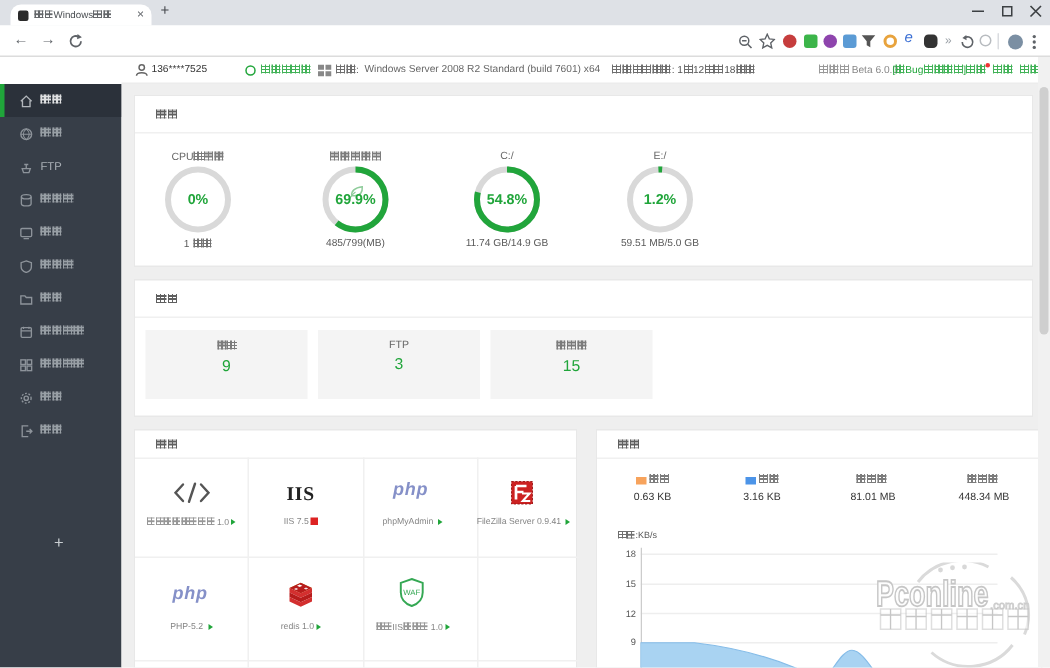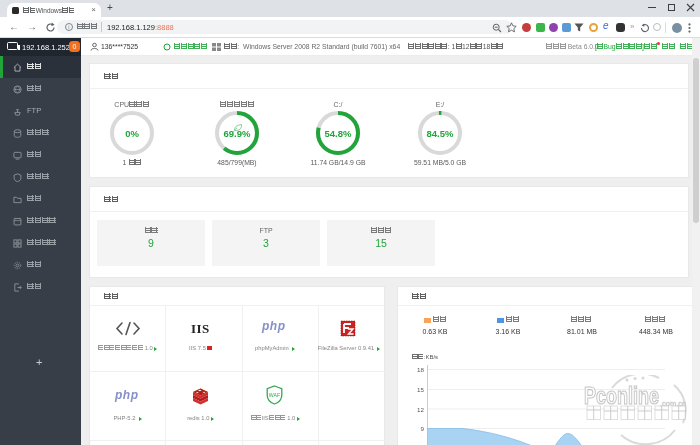--- a/index.html
+++ b/index.html
@@ -85,26 +85,20 @@
       </svg>
   </div>
 
   <div id="toolbar">
     <span class="navic" style="left:9px;">←</span>
     <span class="navic" style="left:27px;">→</span>
     <svg class="abs" style="left:45px; top:5px;" width="11" height="11" viewBox="0 0 11 11">
         <path d="M9 5.5 A3.5 3.5 0 1 1 7.6 2.7" fill="none" stroke="#5f6368" stroke-width="1.2"></path>
         <path d="M6.7 0.6 L9.6 2.8 L6.4 4.2 Z" fill="#5f6368"></path>
       </svg>
-    <div id="omni">
-      <span class="info">i</span>
-      <span class="ns"><c><span class="cjg"></span><span class="cjg"></span><span class="cjg"></span></c></span>
-      <span class="sep"></span>
-      <span class="url">192.168.1.129<b>:8888</b></span>
-    </div>
   </div>
 
   <svg class="abs" style="left:492px; top:23px;" width="10" height="10" viewBox="0 0 10 10">
       <circle cx="4.2" cy="4.2" r="3" fill="none" stroke="#5f6368" stroke-width="1"></circle>
       <path d="M6.5 6.5 L9 9" stroke="#5f6368" stroke-width="1.1"></path>
       <path d="M2.7 4.2 h3" stroke="#5f6368" stroke-width="1"></path>
     </svg>
   <svg class="abs" style="left:506px; top:22px;" width="11" height="11" viewBox="0 0 11 11">
       <path d="M5.5 0.8 L6.9 3.9 L10.2 4.3 L7.8 6.6 L8.5 9.9 L5.5 8.2 L2.5 9.9 L3.2 6.6 L0.8 4.3 L4.1 3.9 Z" fill="none" stroke="#5f6368" stroke-width="0.9"></path>
     </svg>
@@ -125,28 +119,20 @@
     </svg>
   <span class="extic" style="left:653px; border:1.5px solid #b8bcc0; border-radius:50%; width:8px; height:8px;"></span>
   <span class="extic" style="left:665px; background:#dadce0; width:1px; height:11px; top:22px;"></span>
   <span class="extic" style="left:672px; background:#7b8fa3; border-radius:50%; width:10px; height:10px;"></span>
   <svg class="abs" style="left:688px; top:23px;" width="3" height="10" viewBox="0 0 3 10">
       <circle cx="1.5" cy="1.4" r="1.1" fill="#5f6368"></circle>
       <circle cx="1.5" cy="5" r="1.1" fill="#5f6368"></circle>
       <circle cx="1.5" cy="8.6" r="1.1" fill="#5f6368"></circle>
     </svg>
 
-  <div id="pheadL">
-    <svg class="abs" style="left:7px;top:4px;" width="13" height="10" viewBox="0 0 13 10">
-        <rect x="0.5" y="0.5" width="10" height="7" rx="1" fill="none" stroke="#fff"></rect>
-        <rect x="11" y="3" width="2" height="5" fill="#fff"></rect>
-      </svg>
-    <span class="ip">192.168.1.252</span>
-    <span id="badge">0</span>
-  </div>
   <div id="pheadR">
     <svg class="abs" style="left:9px;top:4px;" width="9" height="9" viewBox="0 0 9 9">
         <circle cx="4.5" cy="3" r="1.8" fill="none" stroke="#666"></circle>
         <path d="M1 8.5 C1 5.8 8 5.8 8 8.5" fill="none" stroke="#666"></path>
       </svg>
     <span class="ph" style="left:20px; color:#333;">136****7525</span>
     <svg class="abs" style="left:82px;top:5px;" width="8" height="8" viewBox="0 0 8 8">
         <circle cx="4" cy="4" r="3" fill="none" stroke="#20a53a"></circle>
       </svg>
     <span class="ph green" style="left:93px;"><c><span class="cjg"></span><span class="cjg"></span><span class="cjg"></span><span class="cjg"></span><span class="cjg"></span></c></span>
@@ -273,21 +259,21 @@
       <circle cx="23" cy="23" r="20" fill="none" stroke="#21a53b" stroke-width="4" stroke-dasharray="99 26.7" transform="rotate(-90 23 23)"></circle>
     </svg>
     <span class="gpct" style="left:218px; top:64px;">54.8%</span>
     <span class="gsub" style="left:193px; top:95px;">11.74 GB/14.9 GB</span>
 
     <span class="gtitle" style="left:305px; top:37px;">E:/</span>
     <svg class="abs" style="left:327px; top:46px;" width="46" height="46" viewBox="0 0 46 46">
       <circle cx="23" cy="23" r="20" fill="none" stroke="#d9d9d9" stroke-width="4"></circle>
       <circle cx="23" cy="23" r="20" fill="none" stroke="#21a53b" stroke-width="4" stroke-dasharray="2.5 123.2" transform="rotate(-93 23 23)"></circle>
     </svg>
-    <span class="gpct" style="left:320px; top:64px;">84.5%</span>
+    <span class="gpct" style="left:320px; top:64px;">1.2%</span>
     <span class="gsub" style="left:295px; top:95px;">59.51 MB/5.0 GB</span>
   </div>
   <div class="card" id="card-overview" style="left:89px; top:186px; width:600px; height:92px;">
     <span class="cardtitle"><c><span class="cjg"></span><span class="cjg"></span></c></span>
     <div class="cardline"></div>
     <div class="obox" style="left:7px; top:33px; width:108px; height:46px;">
         <span class="l"><c><span class="cjg"></span><span class="cjg"></span></c></span>
         <span class="n">9</span>
       </div>
     <div class="obox" style="left:122px; top:33px; width:108px; height:46px;">

